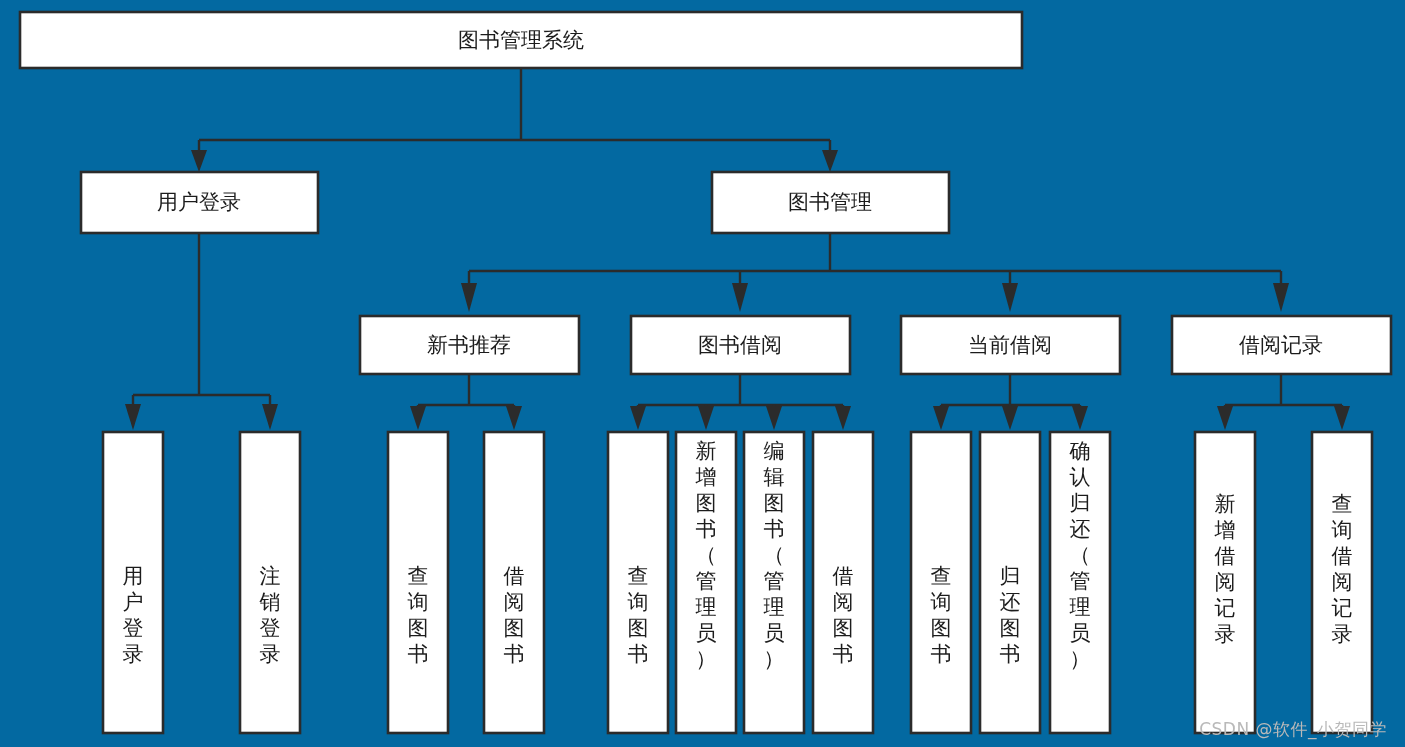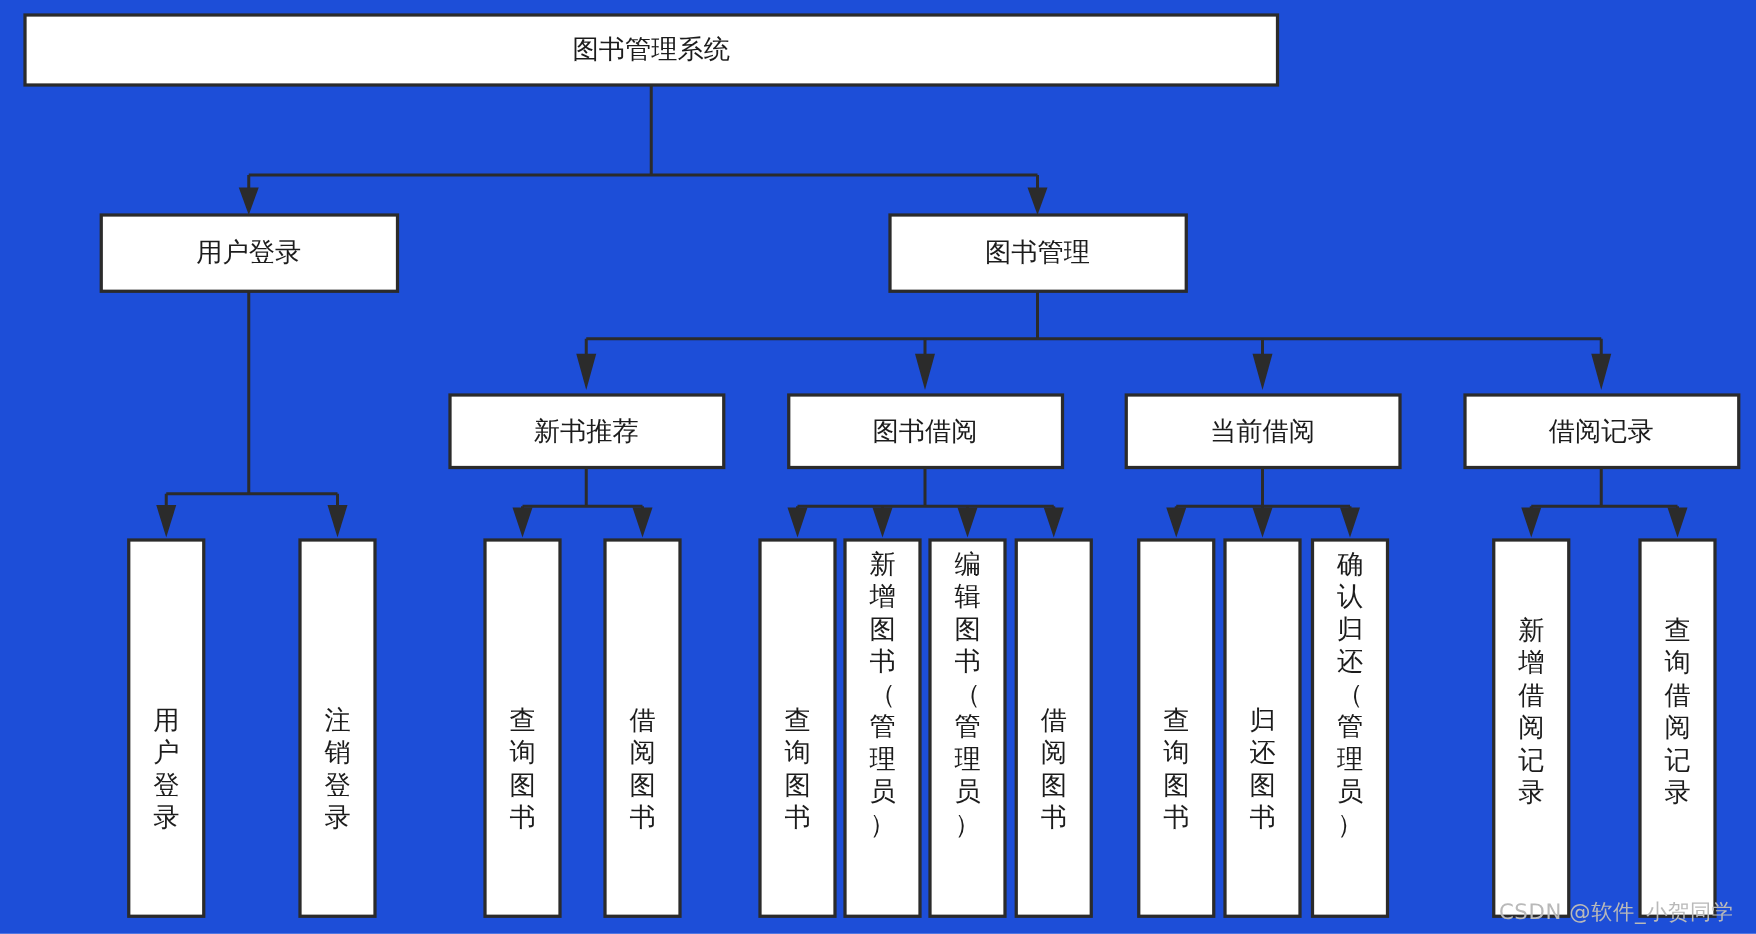--- a/index.html
+++ b/index.html
@@ -10,21 +10,21 @@
   body {
     width: 1405px;
     height: 747px;
     font-family: "DejaVu Sans", "Liberation Sans", sans-serif;
     overflow: hidden;
   }
   #diagram-root {
     position: relative;
     width: 1405px;
     height: 747px;
-    background: #1d4ed8;
+    background: #0369a1;
   }
   svg.diagram {
     position: absolute;
     left: 0;
     top: 0;
     width: 1405px;
     height: 747px;
     display: block;
   }
   .node-rect {

